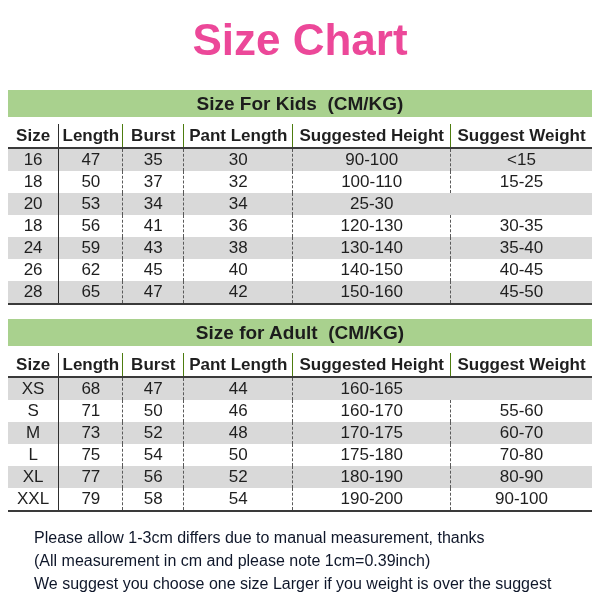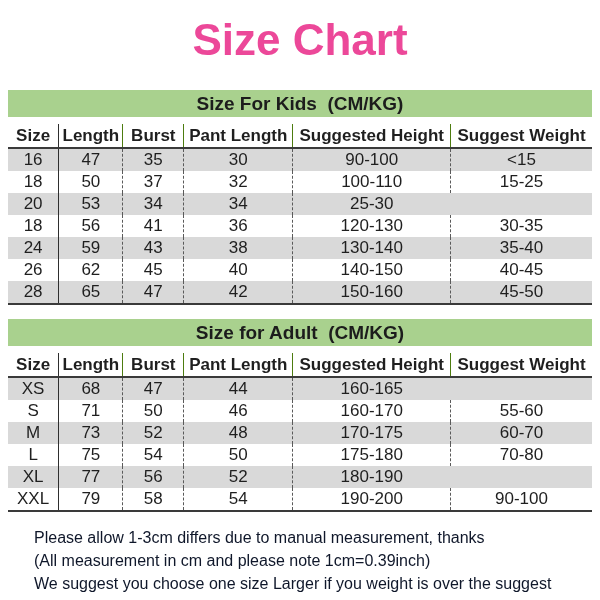--- a/index.html
+++ b/index.html
@@ -151,20 +151,21 @@
       <div class="cell c3">50</div>
       <div class="cell c4">175-180</div>
       <div class="cell c5">70-80</div>
     </div>
     <div class="row">
       <div class="cell c0">XL</div>
       <div class="cell c1">77</div>
       <div class="cell c2">56</div>
       <div class="cell c3">52</div>
       <div class="cell c4">180-190</div>
+      <div class="cell c5">80-90</div>
     </div>
     <div class="row">
       <div class="cell c0">XXL</div>
       <div class="cell c1">79</div>
       <div class="cell c2">58</div>
       <div class="cell c3">54</div>
       <div class="cell c4">190-200</div>
       <div class="cell c5">90-100</div>
     </div>
   </div>

